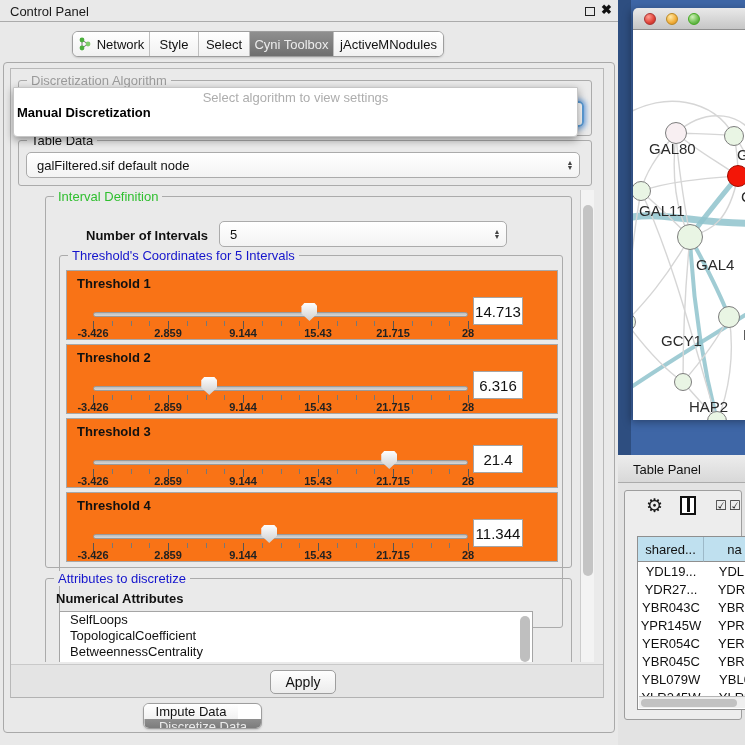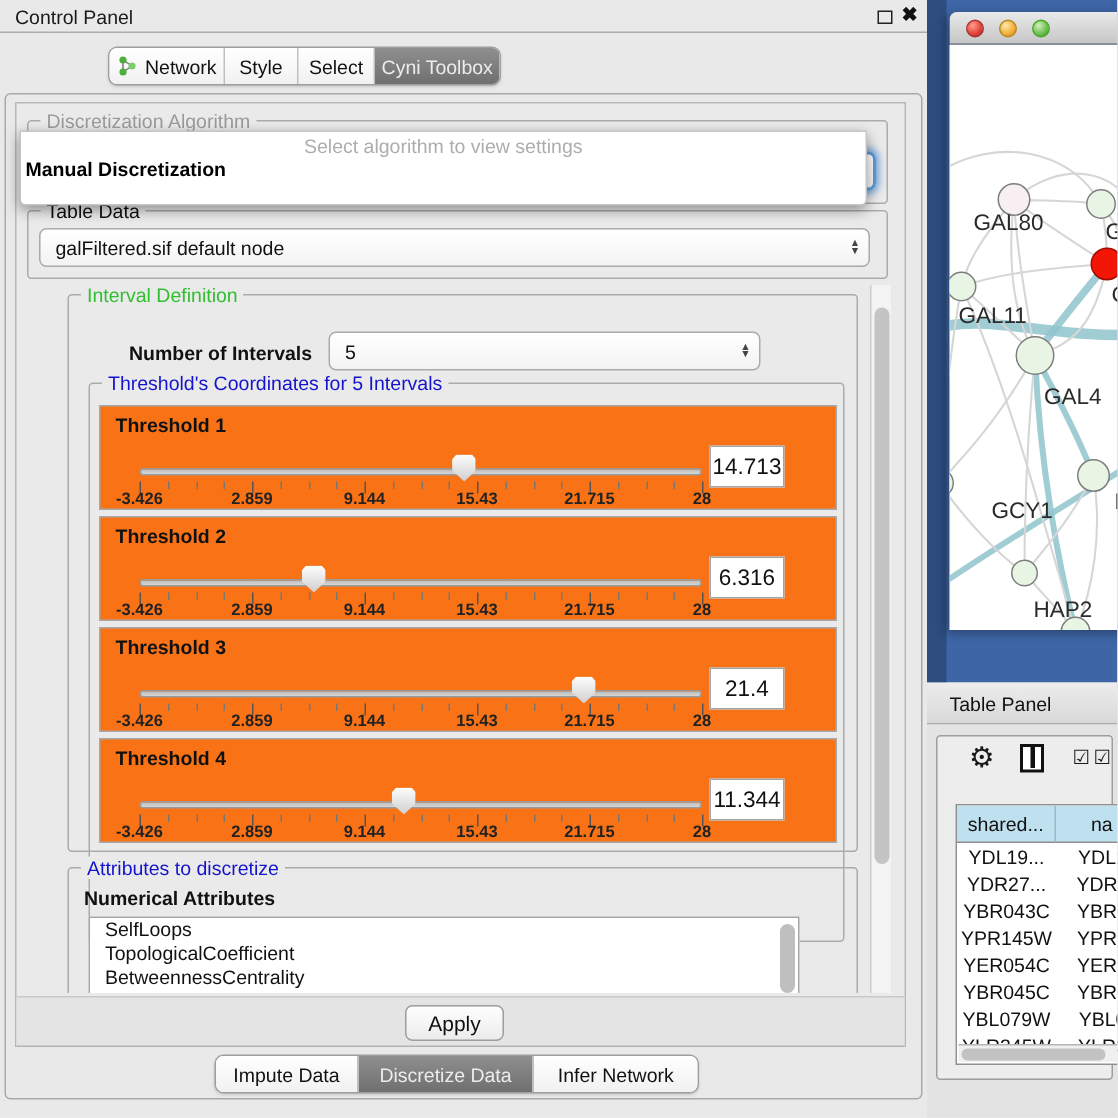--- a/index.html
+++ b/index.html
@@ -15,21 +15,21 @@
   #close-icon{left:601px;top:2px;font-size:13px;font-weight:bold;color:#111;}
 
   .tabstrip{display:flex;border:1px solid #9e9e9e;border-radius:6px;overflow:hidden;
     background:#fff;box-shadow:0 1px 2px rgba(0,0,0,.15);}
   .tab{display:flex;align-items:center;justify-content:center;font-size:13px;color:#111;
     background:linear-gradient(#FFFFFF,#F1F1F1);border-left:1px solid #BFBFBF;white-space:nowrap;}
   .tab:first-child{border-left:none;}
   .tab.sel{background:linear-gradient(var(--tab-dark-top),var(--tab-dark-bottom));color:#ECECEC;}
   #toptabs{left:72px;top:31px;height:26px;}
   #toptabs .tab{padding:2px;justify-content:center;}
-  #bottomtabs{left:143px;top:703px;height:26px;}
+  #bottomtabs{left:143px;top:703px;height:26px;flex-direction:column;}
   .neticon{width:14px;height:14px;margin-right:5px;}
 
   #outerpanel{left:3px;top:62px;width:612px;height:671px;border:1px solid #A9A9A9;
     border-radius:4px;background:#E9E9E9;}
   #innerpanel{left:10px;top:68px;width:594px;height:630px;border:1px solid #B8B8B8;background:#EAEAEA;}
 
   .group{border:1px solid #ABABAB;border-radius:3px;}
   .gtitle{position:absolute;top:-8px;left:8px;background:#EAEAEA;padding:0 4px;font-size:13px;}
   .gtitle.dim{color:#9B9B9B;}
   .gtitle.green{color:var(--green-title);}
@@ -154,20 +154,23 @@
       <span>Network</span>
       </div>
     <div class="tab" style="width:49px">
         <span>Style</span>
       </div>
     <div class="tab" style="width:51px">
         <span>Select</span>
       </div>
     <div class="tab sel" style="width:84px">
         <span>Cyni Toolbox</span>
+      </div>
+    <div class="tab" style="width:110px">
+        <span>jActiveMNodules</span>
       </div>
   </div>
 
   <div id="outerpanel" class="abs"></div>
   <div id="innerpanel" class="abs"></div>
 
   <div id="algo-group" class="abs group">
     <span class="gtitle dim">Discretization Algorithm</span>
   </div>
   <div id="algo-combo" class="abs combo">

